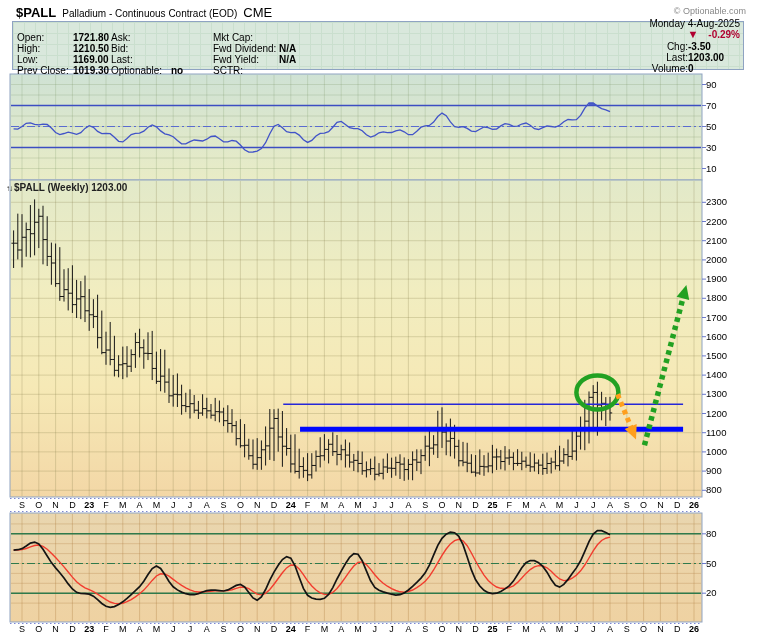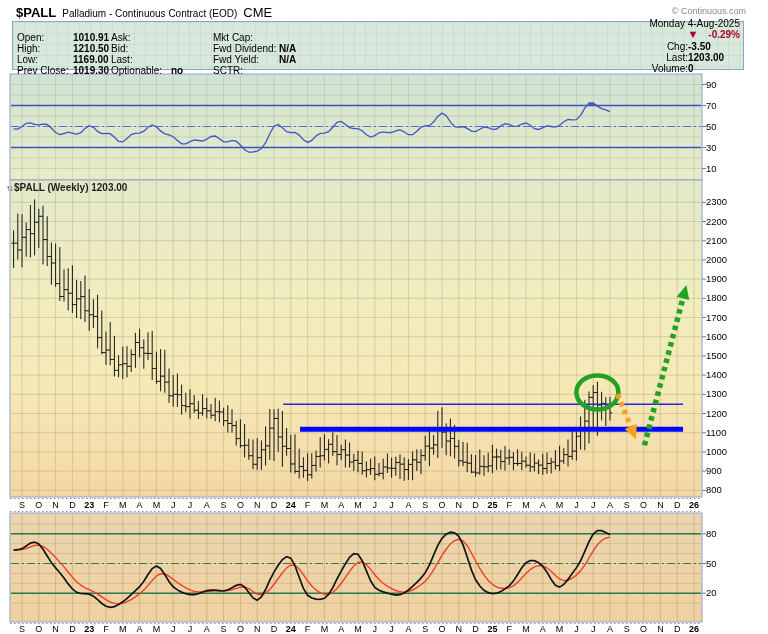--- a/index.html
+++ b/index.html
@@ -825,26 +825,26 @@
       </g>
       <g>
         <line x1="10" y1="498.5" x2="702" y2="498.5" stroke="#7b86d2" stroke-width="1" stroke-dasharray="1.5 2.5"></line>
         <line x1="10" y1="623.5" x2="702" y2="623.5" stroke="#7b86d2" stroke-width="1" stroke-dasharray="1.5 2.5"></line>
         <line x1="10" y1="511.5" x2="702" y2="511.5" stroke="#7b86d2" stroke-width="1" stroke-dasharray="1.5 2.5"></line>
       </g>
     </svg>
 
   <div class="title-row">
     <span class="sym">$PALL</span><span class="desc">Palladium - Continuous Contract (EOD)</span><span class="exch">CME</span>
-    <span class="copy">© Continuous.com</span>
+    <span class="copy">© Optionable.com</span>
   </div>
 
   <div class="quote-panel">
     <div class="qcol qcol1">
-      <div class="qrow"><span class="ql">Open:</span><span class="qv">1010.91</span></div>
+      <div class="qrow"><span class="ql">Open:</span><span class="qv">1721.80</span></div>
       <div class="qrow"><span class="ql">High:</span><span class="qv">1210.50</span></div>
       <div class="qrow"><span class="ql">Low:</span><span class="qv">1169.00</span></div>
       <div class="qrow"><span class="ql">Prev Close:</span><span class="qv">1019.30</span></div>
     </div>
     <div class="qcol qcol2">
       <div class="qrow"><span class="ql">Ask:</span><span class="qv"></span></div>
       <div class="qrow"><span class="ql">Bid:</span><span class="qv"></span></div>
       <div class="qrow"><span class="ql">Last:</span><span class="qv"></span></div>
       <div class="qrow"><span class="ql">Optionable:</span><span class="qv">no</span></div>
     </div>

